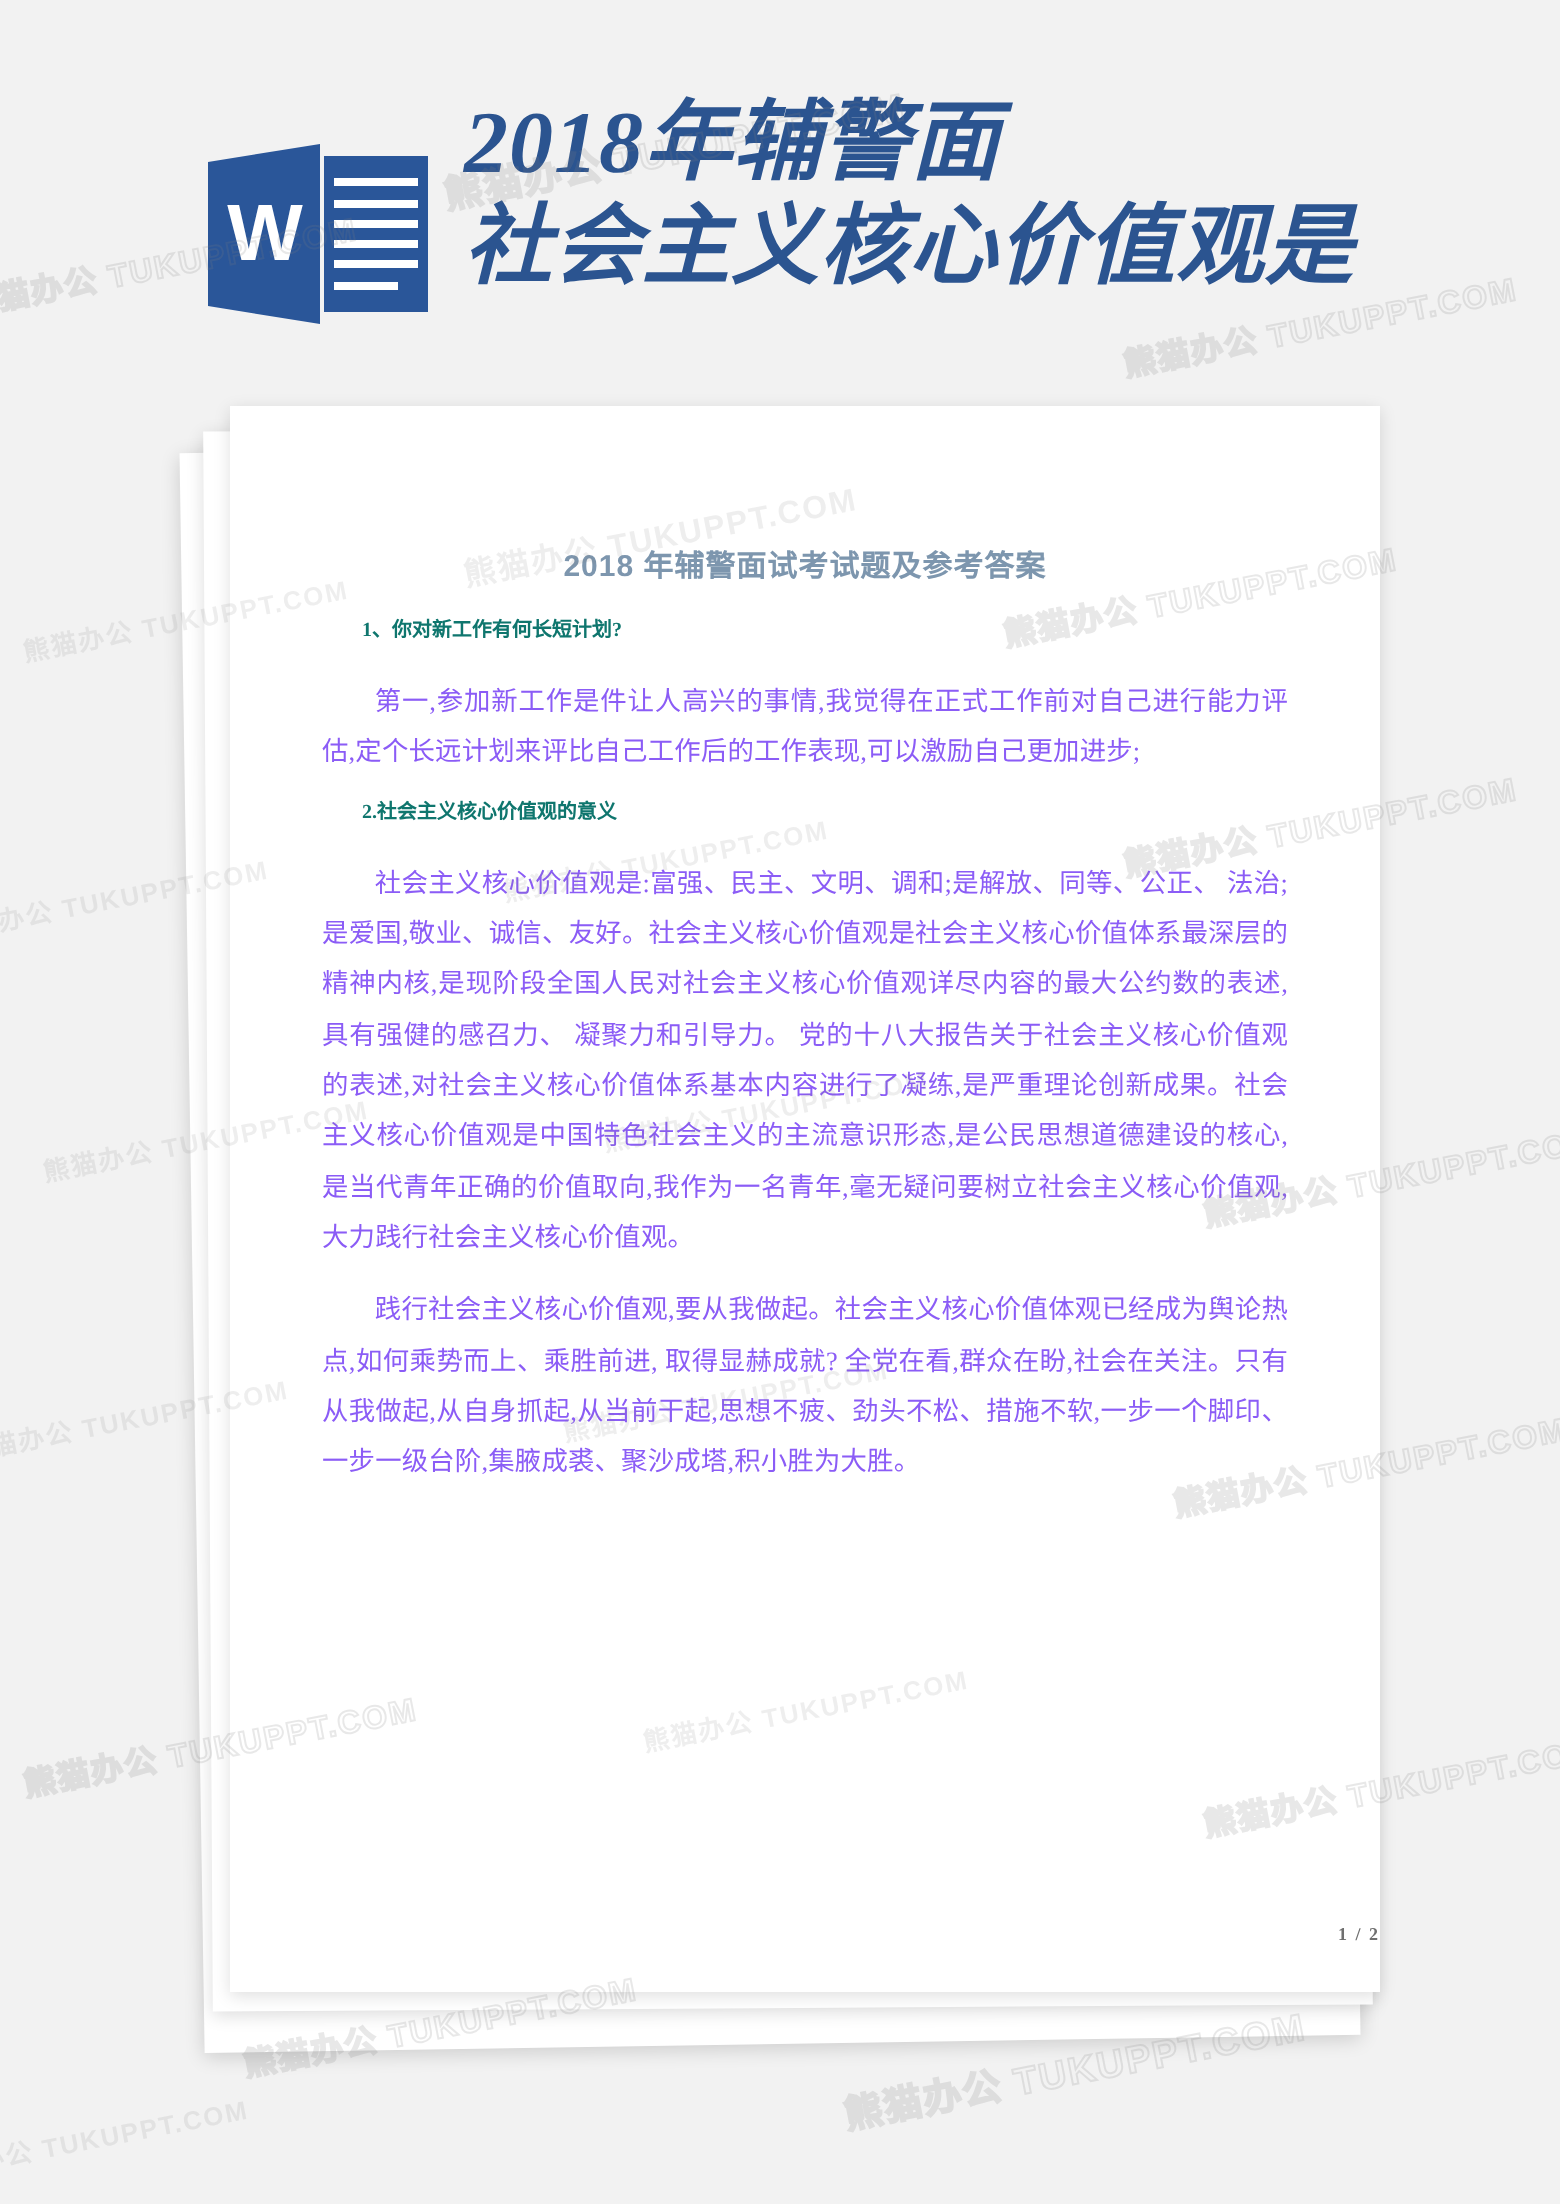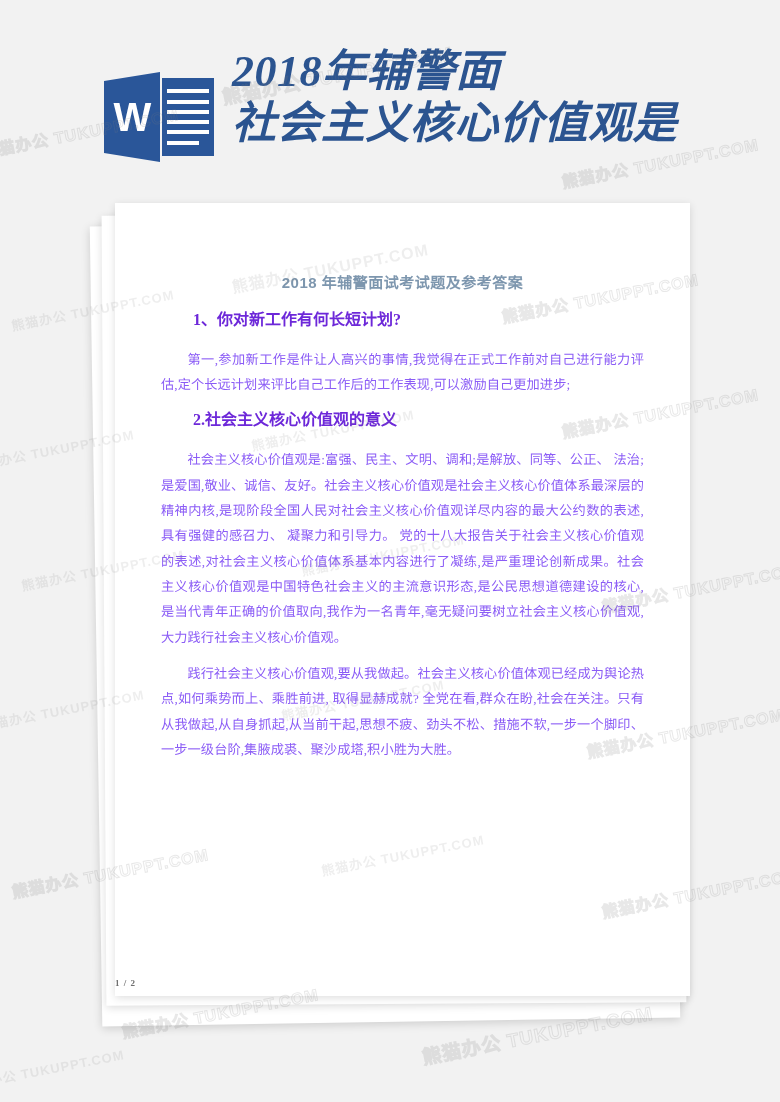--- a/index.html
+++ b/index.html
@@ -166,45 +166,45 @@
     font-family: "Liberation Sans", sans-serif;
     font-weight: 700;
     font-size: 15px;
     letter-spacing: 0.5px;
     margin: 0 0 16px 0;
   }
 
   .q-head {
     font-family: "Liberation Serif", "DejaVu Serif", serif;
     font-weight: 700;
-    font-size: 16px;
-    color: #6d28d9;
+    font-size: 10px;
+    color: #0f766e;
     margin: 0 0 14px 0;
     text-indent: 2em;
     line-height: 1.55;
   }
 
   p.body {
     font-family: "Liberation Serif", "DejaVu Serif", serif;
     font-size: 13.2px;
     color: #8b5cf6;
     line-height: 1.92;
     margin: 0 0 11px 0;
     text-indent: 2em;
     text-align: justify;
     text-justify: inter-ideograph;
     letter-spacing: 0.1px;
   }
 
   .page-footer {
     position: absolute;
     left: 0;
-    bottom: 8px;
+    bottom: 24px;
     width: 100%;
-    text-align: left;
+    text-align: right;
     font-family: "Liberation Serif", "DejaVu Serif", serif;
     font-weight: 700;
     font-size: 9px;
     color: #6f6f6f;
     letter-spacing: 1px;
   }
 </style>
 </head>
 <body>
 

